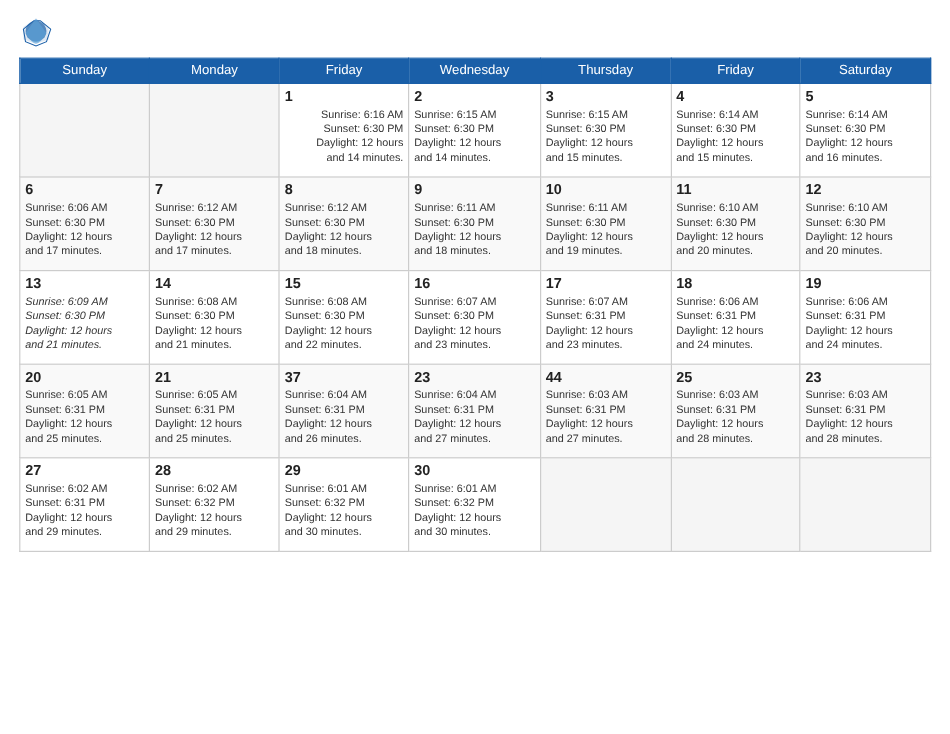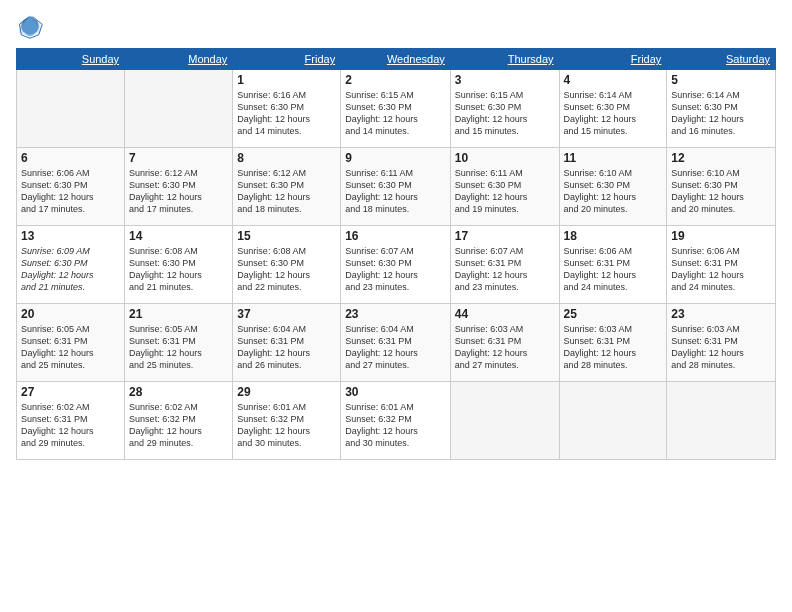--- a/index.html
+++ b/index.html
@@ -54,26 +54,25 @@
       color: #555;
     }
     .calendar {
       width: 100%;
       border-collapse: collapse;
       font-size: 9.5px;
     }
     .calendar th {
       background: #1a5fa8;
       color: #fff;
-      text-align: right;
+      text-align: center;
       padding: 4px 5px;
       font-size: 11px;
       font-weight: normal;
       border: 1px solid #1a5fa8;
-      text-decoration: underline;
     }
     .calendar td {
       vertical-align: top;
       border: 1px solid #ccc;
       padding: 3px 4px;
       width: 113px;
       height: 78px;
       background: #fff;
     }
     .calendar tr:nth-child(even) td {
@@ -129,21 +128,21 @@
           <th>Friday</th>
           <th>Saturday</th>
         </tr>
     </thead>
     <tbody id="calendar-body">
         <tr>
           <td class="empty-cell"></td>
           <td class="empty-cell"></td>
           <td>
             <span class="day-num">1</span>
-            <div class="day-info" style="white-space: pre-line;">Sunrise: 6:16 AM
+            <div class="day-info" style="white-space: pre-line; text-align: right;">Sunrise: 6:16 AM
 Sunset: 6:30 PM
 Daylight: 12 hours
 and 14 minutes.</div>
           </td>
           <td>
             <span class="day-num">2</span>
             <div class="day-info" style="white-space: pre-line;">Sunrise: 6:15 AM
 Sunset: 6:30 PM
 Daylight: 12 hours
 and 14 minutes.</div>

